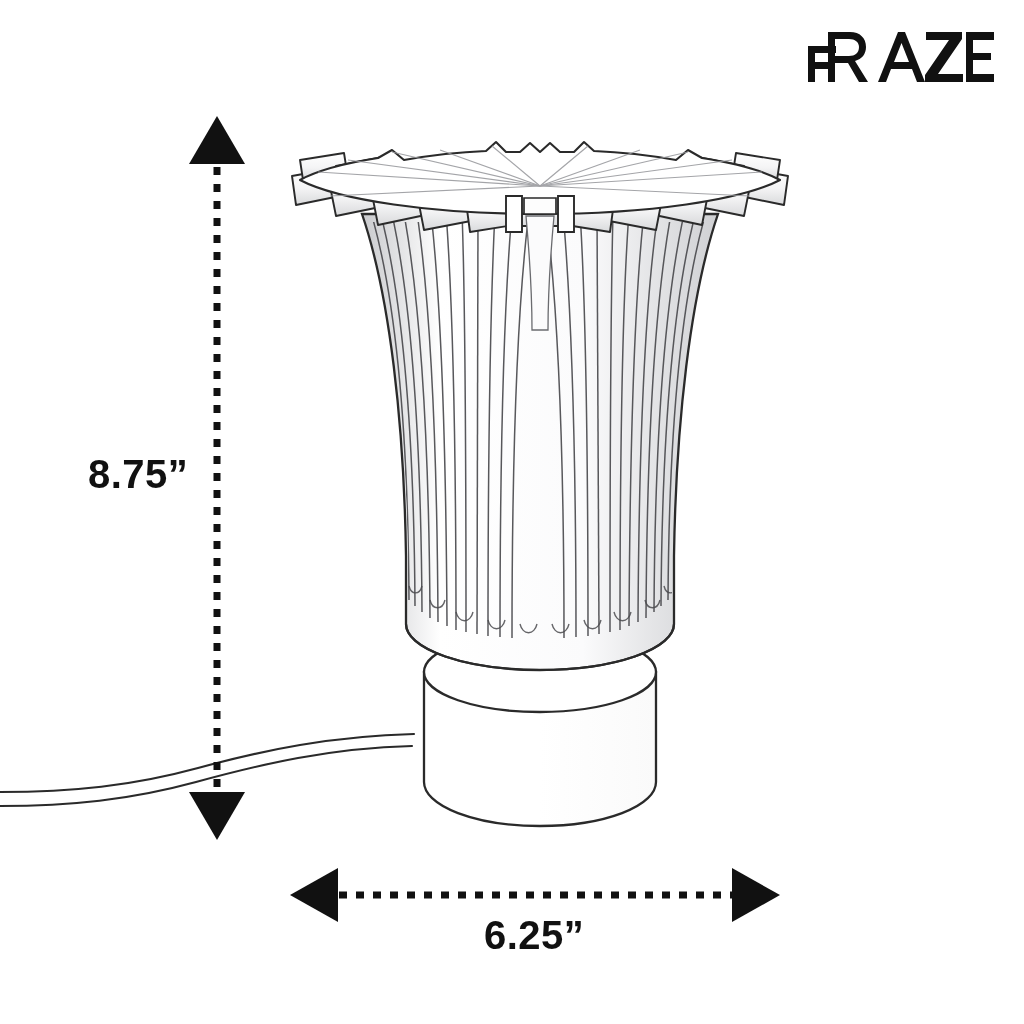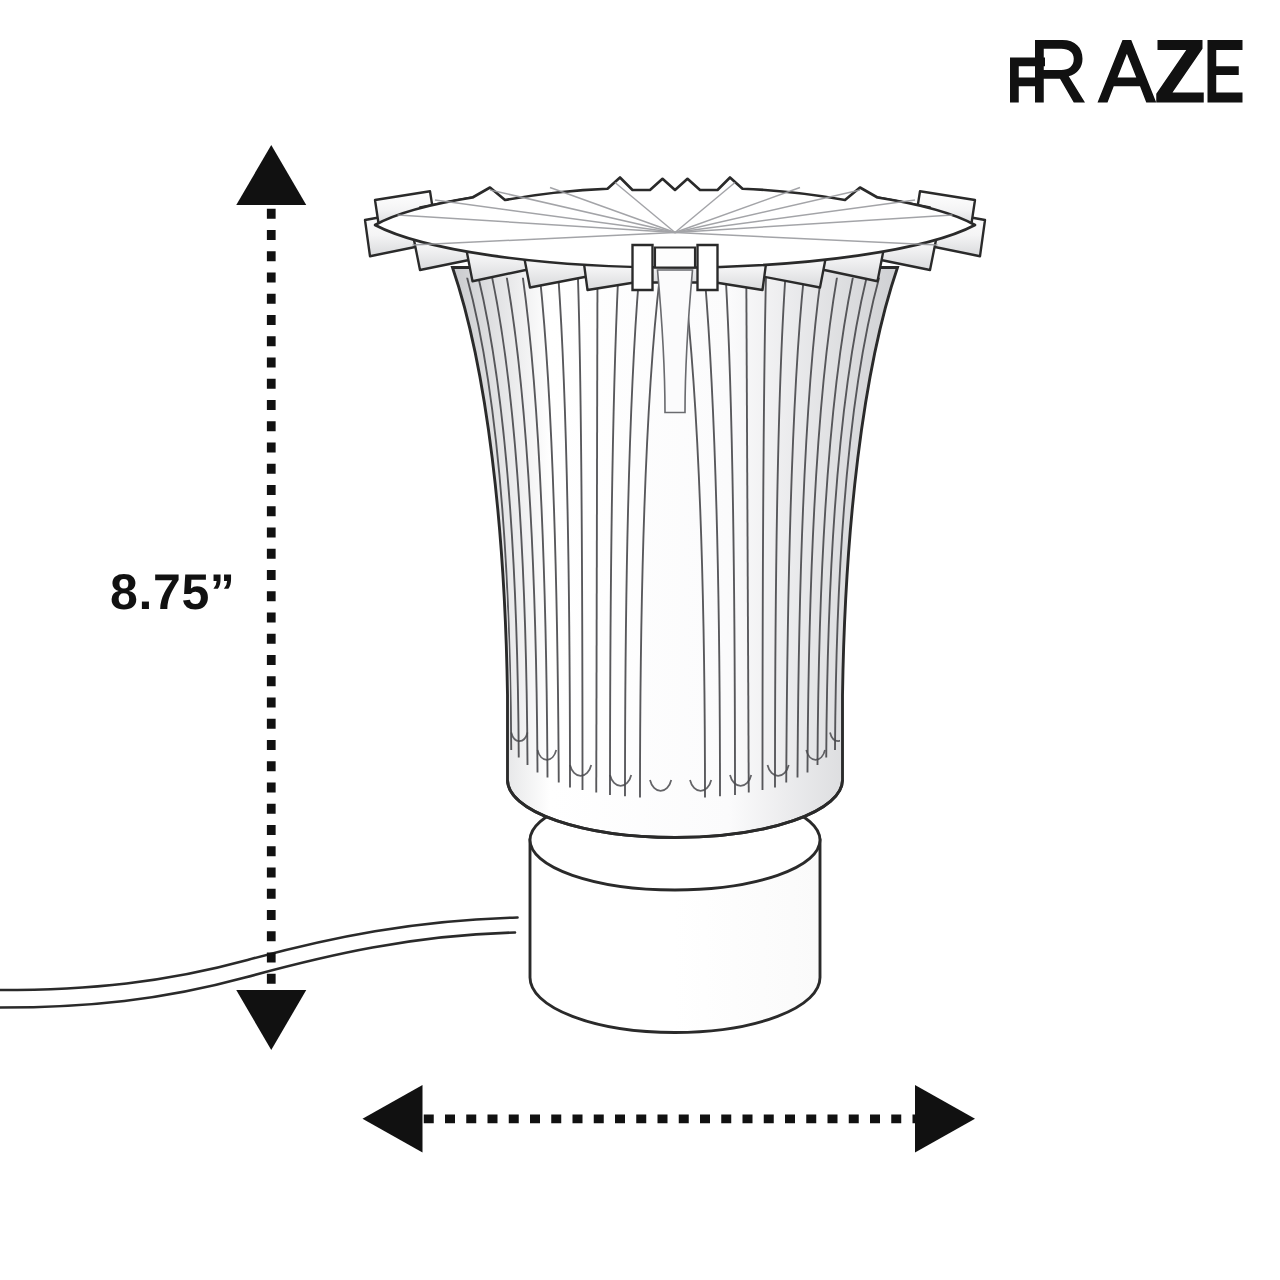--- a/index.html
+++ b/index.html
@@ -229,20 +229,21 @@
 
     <g>
       <line x1="322" y1="895" x2="748" y2="895" stroke="#111111" stroke-width="7" stroke-dasharray="8 9" stroke-linecap="butt"></line>
       <polygon points="290,895 338,868 338,922" fill="#111111"></polygon>
       <polygon points="780,895 732,868 732,922" fill="#111111"></polygon>
     </g>
   </svg>
 
   <div class="dim-label" id="height-label">8.75”</div>
 
+  <div class="dim-label" id="width-label">6.25”</div>
 
   <svg id="brand-logo" viewBox="0 0 190 62" xmlns="http://www.w3.org/2000/svg" aria-label="FRAZE">
     <g fill="#111111">
 
       <path d="M2,22 L30,22 L30,29 L9,29 L9,38 L26,38 L26,45 L9,45 L9,58 L2,58 Z"></path>
       <path d="M22,8 L44,8 C 54,8 60,14 60,23 C 60,30 56,35 49,37
                L 62,58 L 53,58 L 42,39 L 29,39 L 29,58 L 22,58 Z
                M 29,15 L 29,32 L 43,32 C 49,32 53,29 53,23
                C 53,18 49,15 43,15 Z"></path>
 

